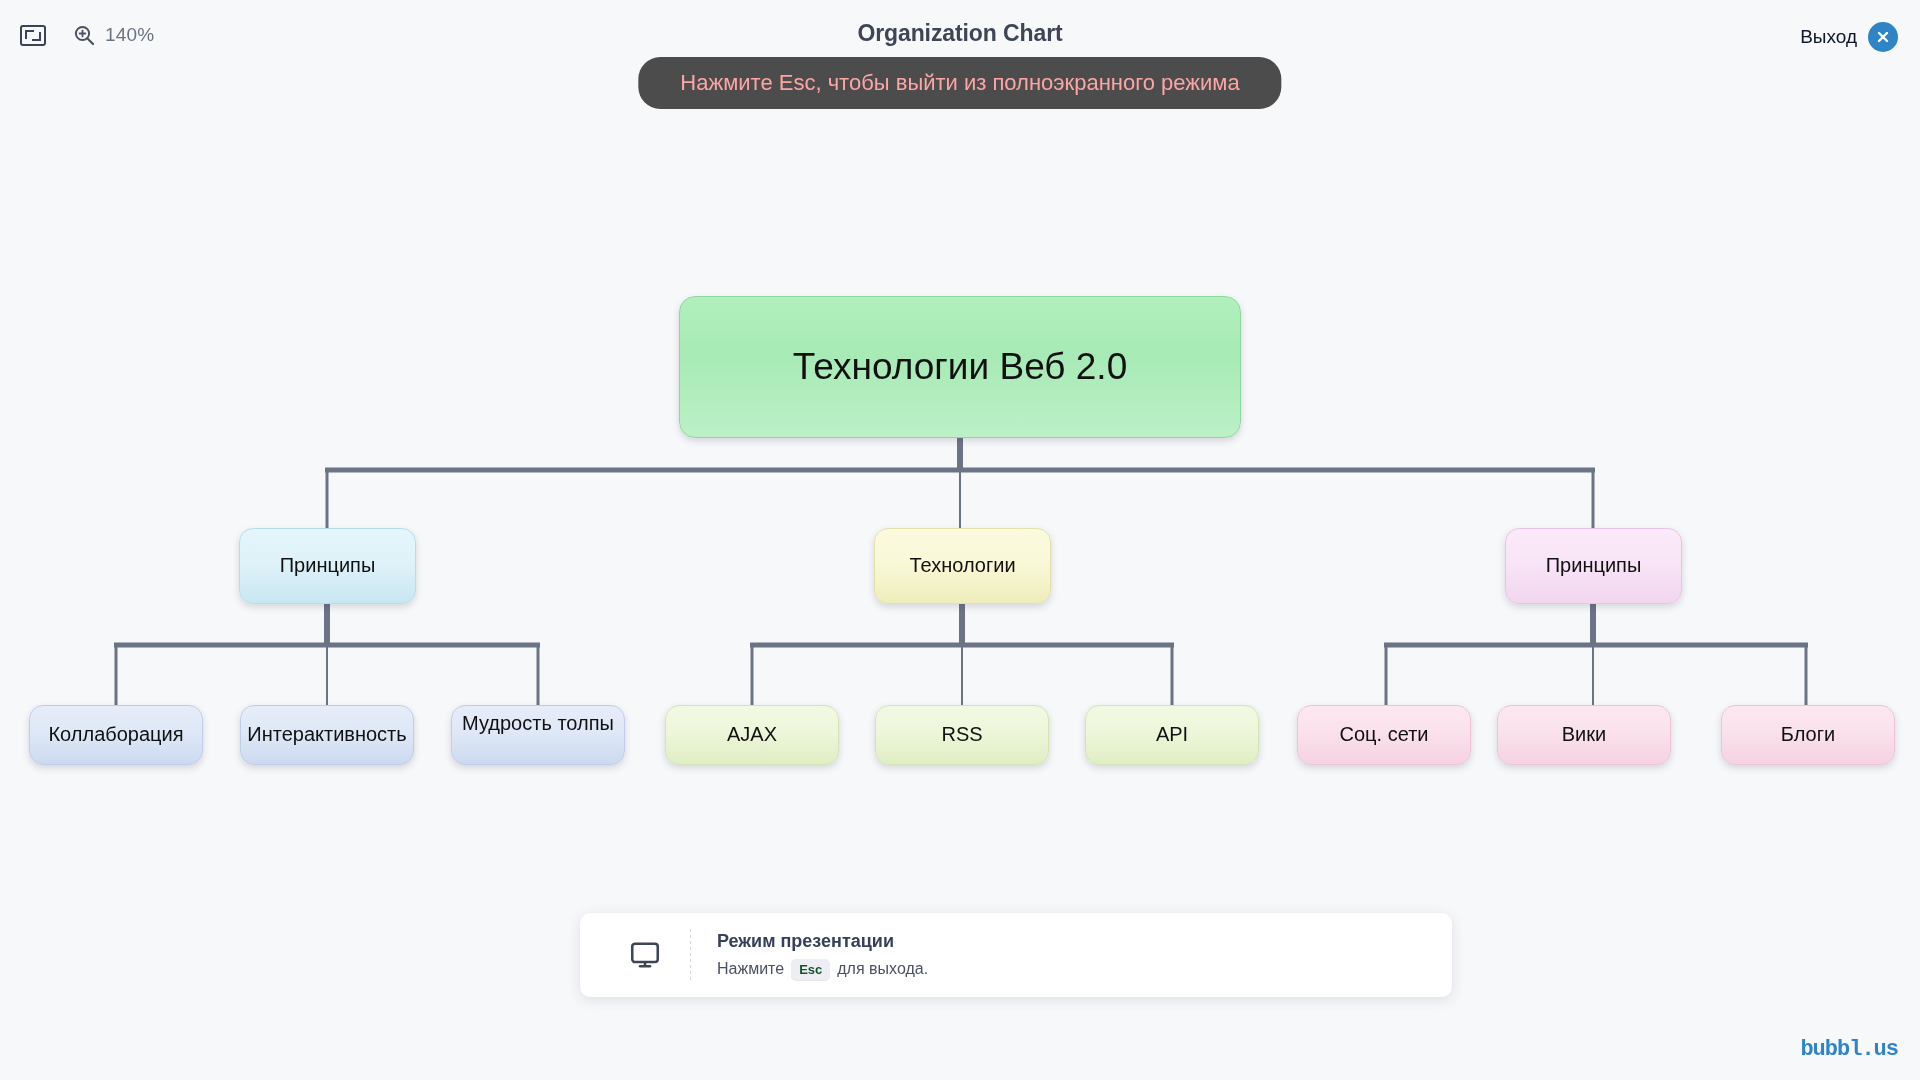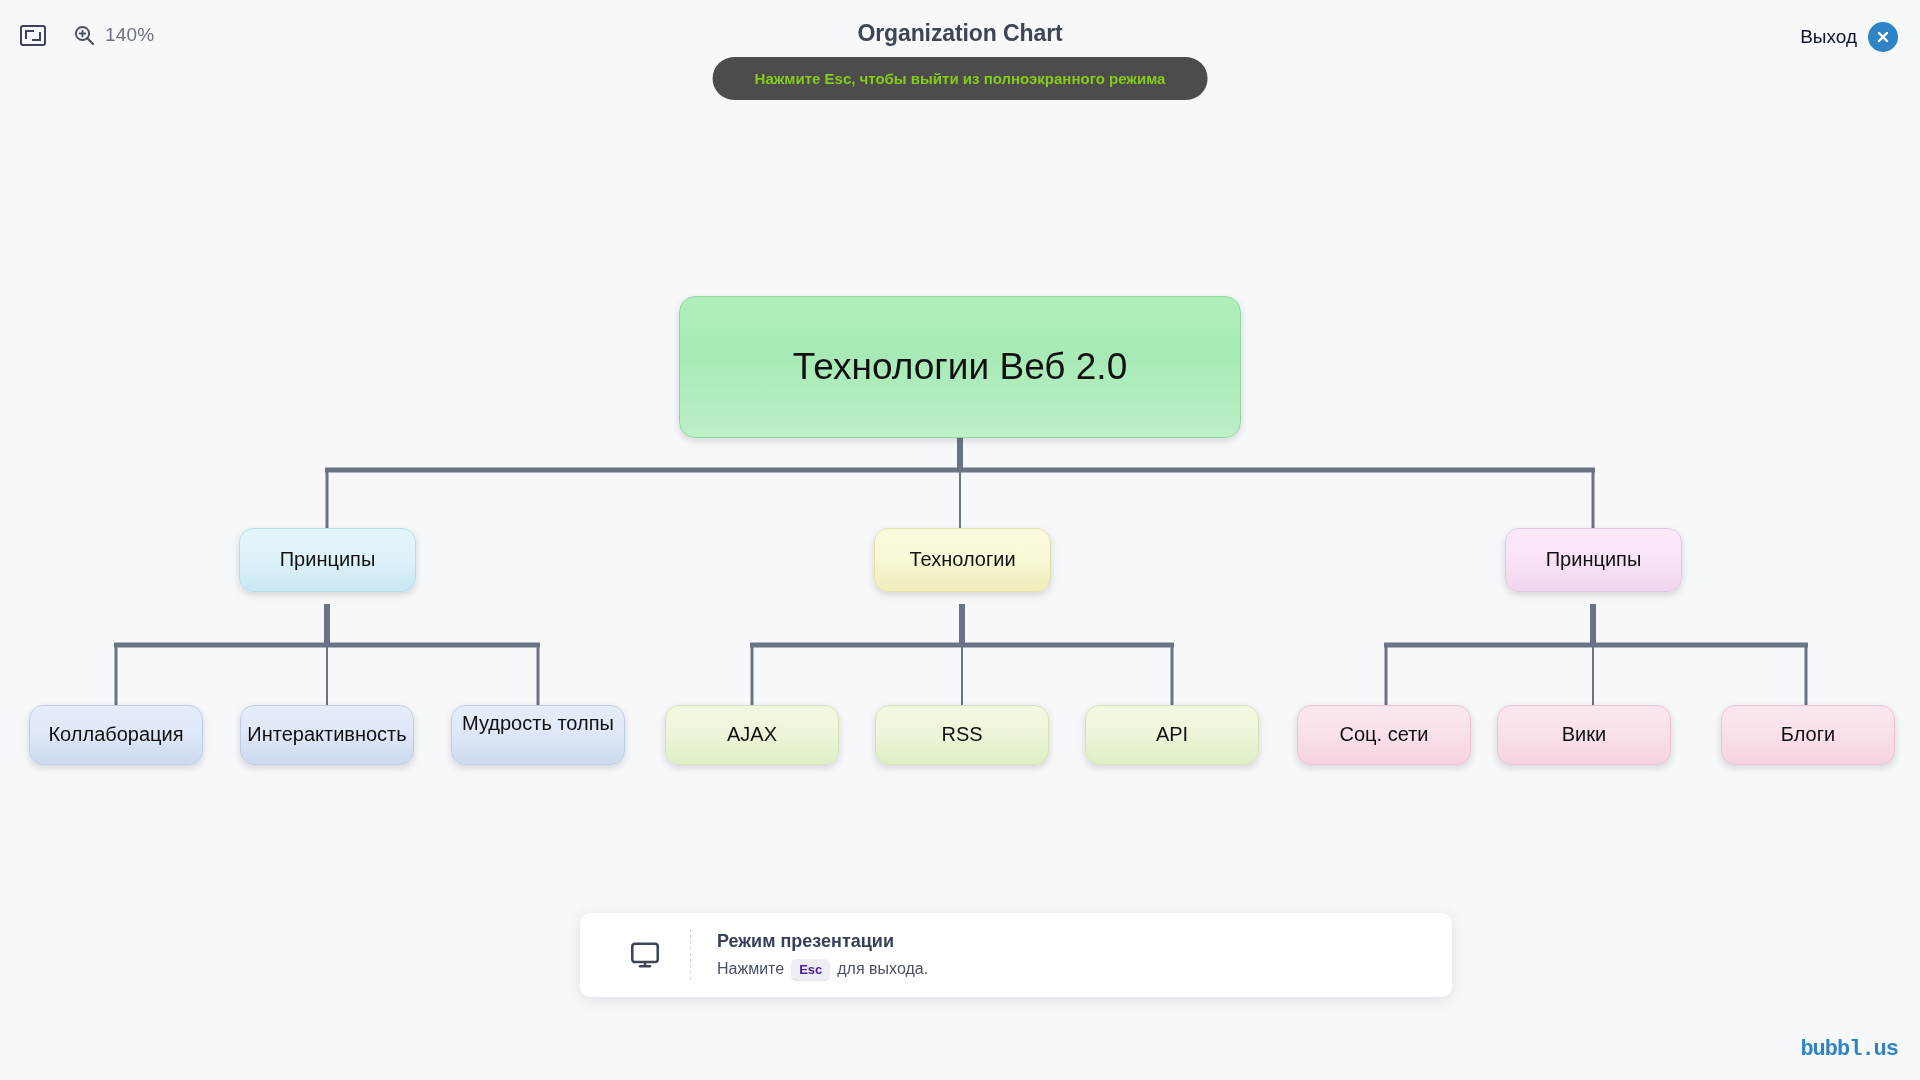--- a/index.html
+++ b/index.html
@@ -117,27 +117,26 @@
     justify-content: center;
   }
 
   
   .esc-toast {
     position: absolute;
     left: 50%;
     transform: translateX(-50%);
     top: 57px;
     background: #4c4c4c;
-    color: #84cc16;
+    color: #fca5a5;
     border-radius: 22px;
     padding: 13px 42px;
-    font-size: 15px;
+    font-size: 22px;
     white-space: nowrap;
     z-index: 40;
-    font-weight: bold;
   }
 
   
   .canvas {
     position: absolute;
     inset: 0;
   }
 
   svg.links {
     position: absolute;
@@ -178,21 +177,21 @@
     height: 142px;
     background: linear-gradient(to bottom, #b1f0bd 0%, #a7eab6 42%, #bdf0c7 100%);
     border: 1px solid #8fd79f;
     border-radius: 16px;
     font-size: 37px;
   }
 
   
   .lvl2 {
     width: 177px;
-    height: 64px;
+    height: 76px;
     top: 528px;
     font-size: 20px;
   }
   .n-principles {
     left: 239px;
     background: linear-gradient(to bottom, #e4f6fb 0%, #dff2f9 45%, #c8e7f2 100%);
     border: 1px solid #b7dcea;
   }
   .n-tech {
     left: 874px;
@@ -288,21 +287,21 @@
     align-items: center;
     gap: 7px;
   }
   .kbd {
     display: inline-block;
     background: #eceef4;
     border-radius: 5px;
     padding: 3px 8px;
     font-size: 13px;
     font-weight: bold;
-    color: #4c1d95;
+    color: #14532d;
     box-shadow: 0 1px 0 rgba(0,0,0,0.10);
   }
 
   
   .brand {
     position: absolute;
     right: 22px;
     bottom: 18px;
     font-family: Liberation Mono, monospace;
     font-size: 22px;

